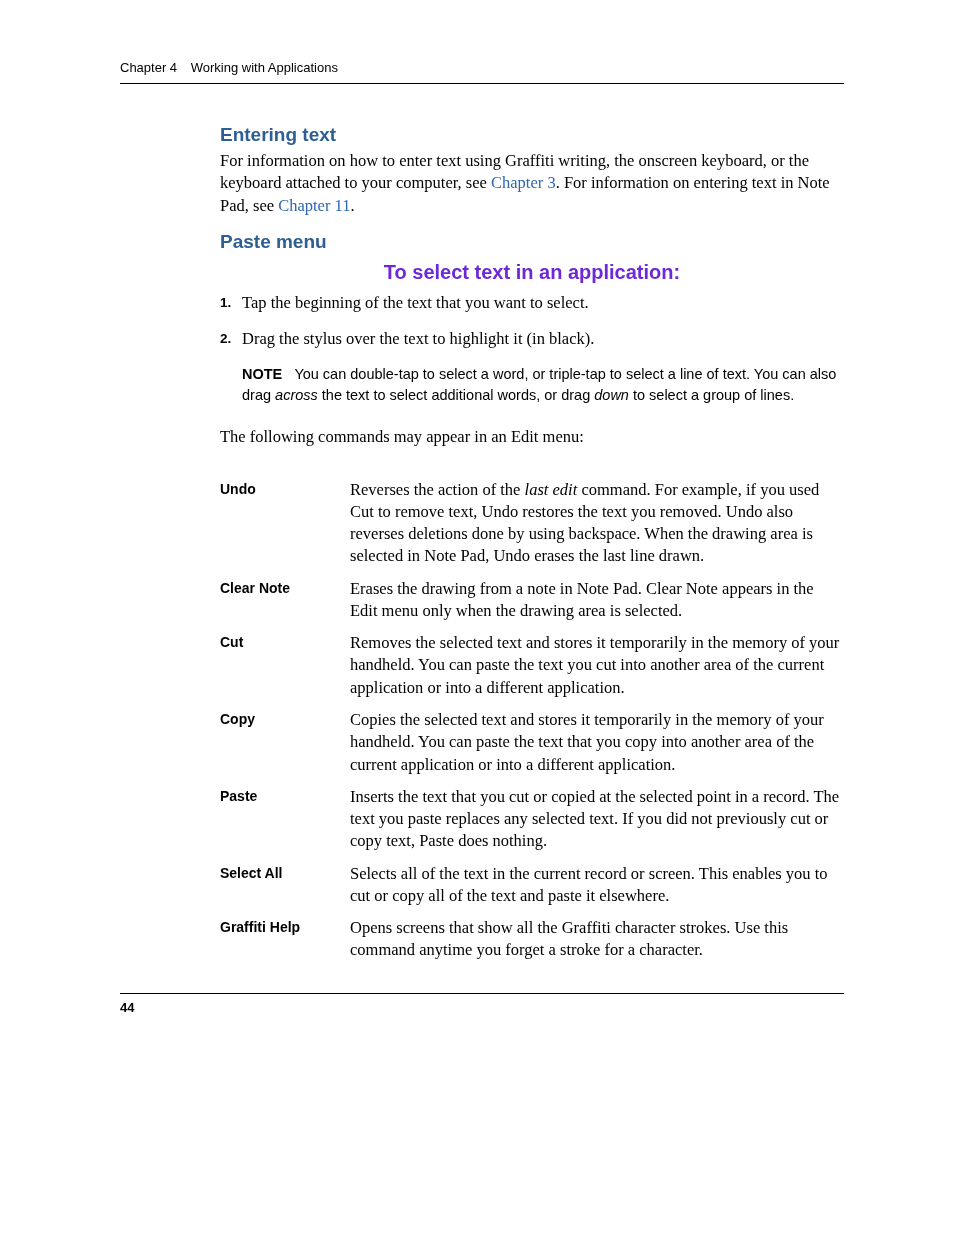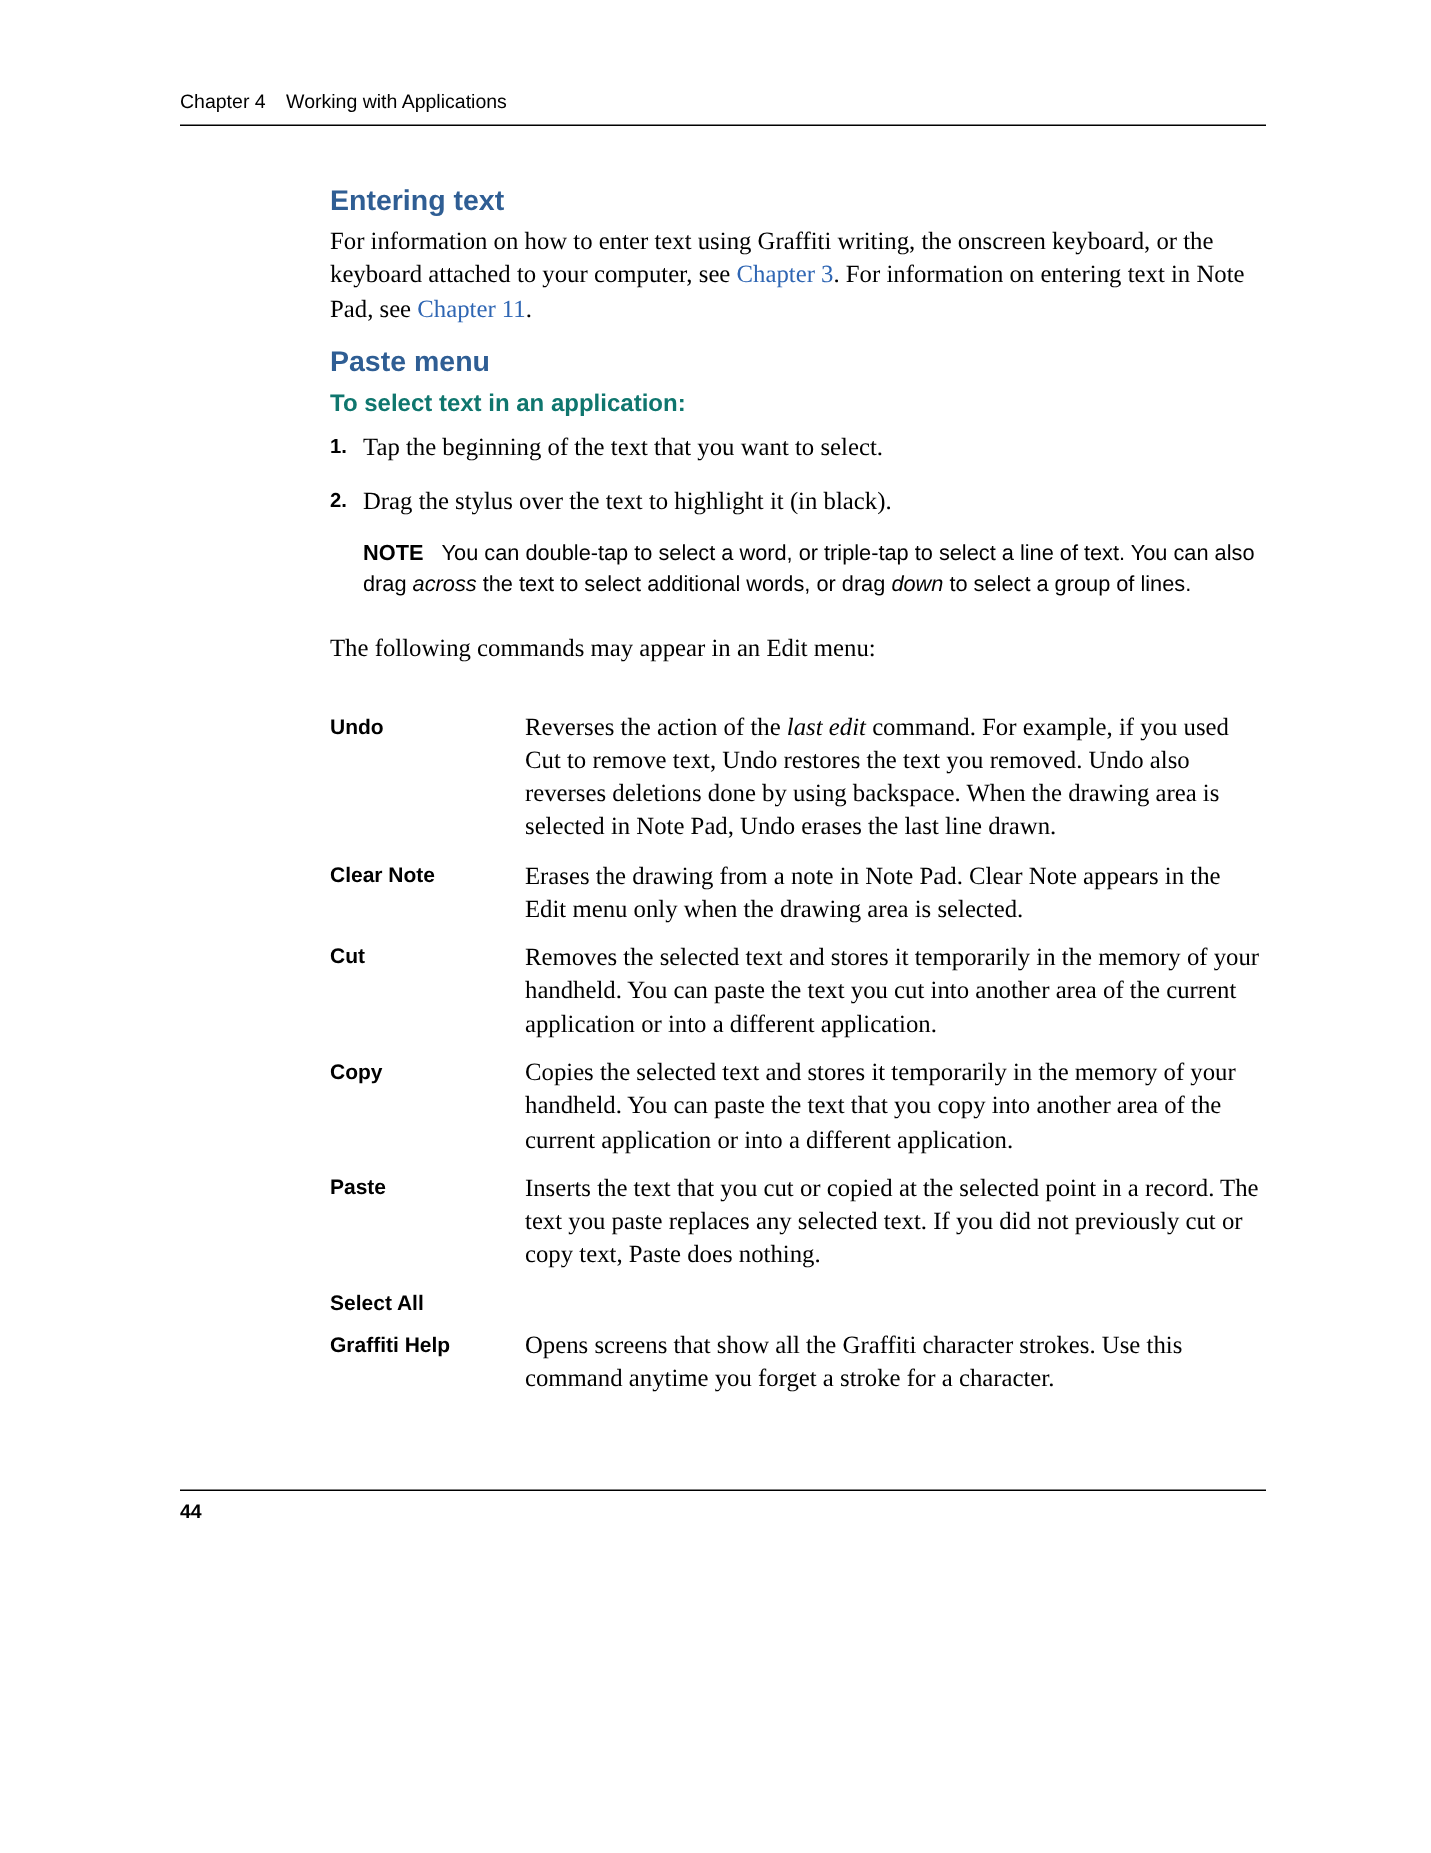--- a/index.html
+++ b/index.html
@@ -39,23 +39,24 @@
   .body-text {
     font-size: 16.5px;
     line-height: 1.35;
     margin: 0 0 14px 0;
   }
   a.link { color: #2f66b3; text-decoration: none; }
   .subhead {
     font-family: "Arial Narrow", "Helvetica Neue Condensed", Arial, sans-serif;
     font-stretch: condensed;
     font-weight: bold;
-    font-size: 16px;
-    color: #0f766e;
+    font-size: 20px;
+    color: #6d28d9;
     margin: 8px 0 8px 0;
+    text-align: center;
   }
   .steps { margin: 0 0 12px 0; padding: 0; }
   .steps li {
     list-style: none;
     position: relative;
     padding-left: 22px;
     margin: 0 0 14px 0;
     font-size: 16.5px;
     line-height: 1.35;
   }
@@ -164,20 +165,21 @@
       <div class="cmd-row">
         <div class="cmd-term">Copy</div>
         <div class="cmd-desc">Copies the selected text and stores it temporarily in the memory of your handheld. You can paste the text that you copy into another area of the current application or into a different application.</div>
       </div>
       <div class="cmd-row">
         <div class="cmd-term">Paste</div>
         <div class="cmd-desc">Inserts the text that you cut or copied at the selected point in a record. The text you paste replaces any selected text. If you did not previously cut or copy text, Paste does nothing.</div>
       </div>
       <div class="cmd-row">
         <div class="cmd-term">Select All</div>
+        <div class="cmd-desc">Selects all of the text in the current record or screen. This enables you to cut or copy all of the text and paste it elsewhere.</div>
       </div>
       <div class="cmd-row">
         <div class="cmd-term">Graffiti Help</div>
         <div class="cmd-desc">Opens screens that show all the Graffiti character strokes. Use this command anytime you forget a stroke for a character.</div>
       </div>
     </div>
 
   </div>
 
   <div class="page-number">44</div>

